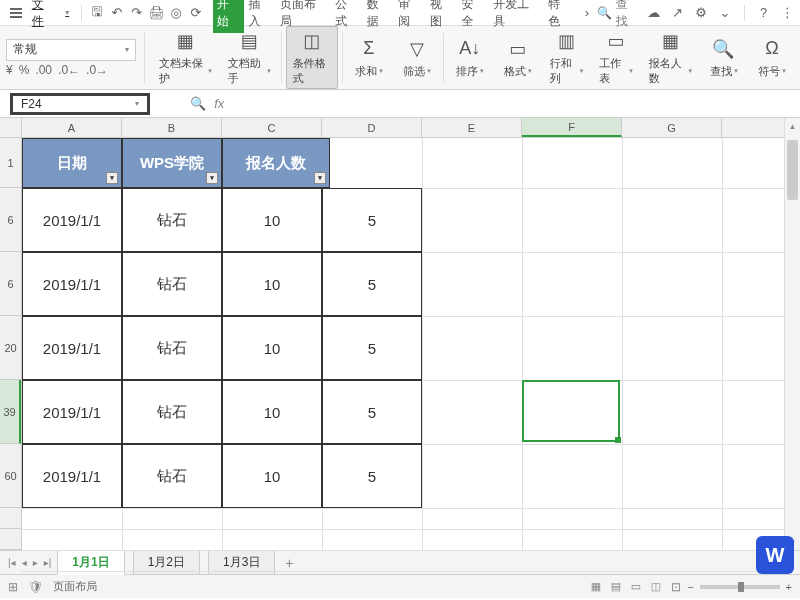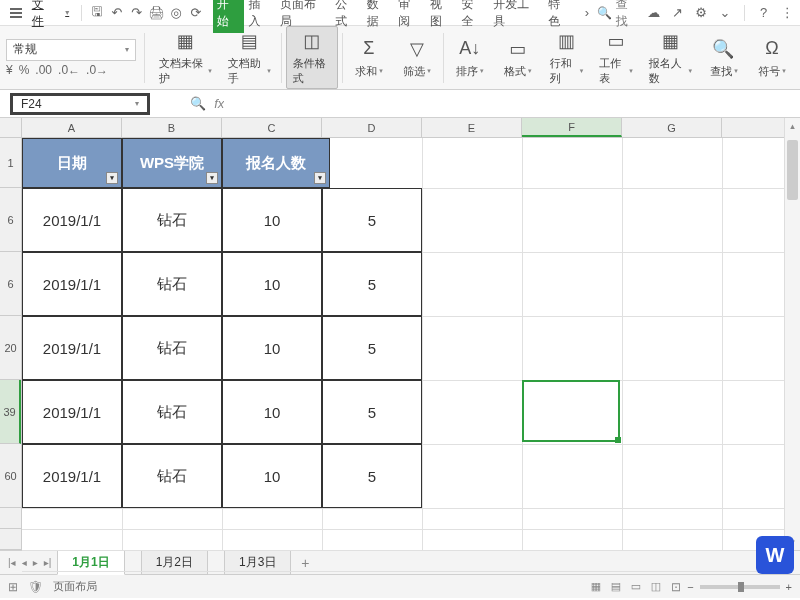--- a/index.html
+++ b/index.html
@@ -351,21 +351,21 @@
   </div>
 </div>
 
 <div class="sheet-bar">
   <div class="sheet-nav">
     <span>|◂</span>
     <span>◂</span>
     <span>▸</span>
     <span>▸|</span>
   </div>
-  <div id="sheet-tabs" style="display:flex;gap:16px">
+  <div id="sheet-tabs" style="display:flex;gap:8px">
       <div class="sheet-tab active">1月1日</div>
       <div class="sheet-tab">1月2日</div>
       <div class="sheet-tab">1月3日</div>
     </div>
   <div class="add-sheet">+</div>
 </div>
 
 <div class="status-bar">
   <span class="sicon">⊞</span>
   <span class="sicon">🛡</span>

